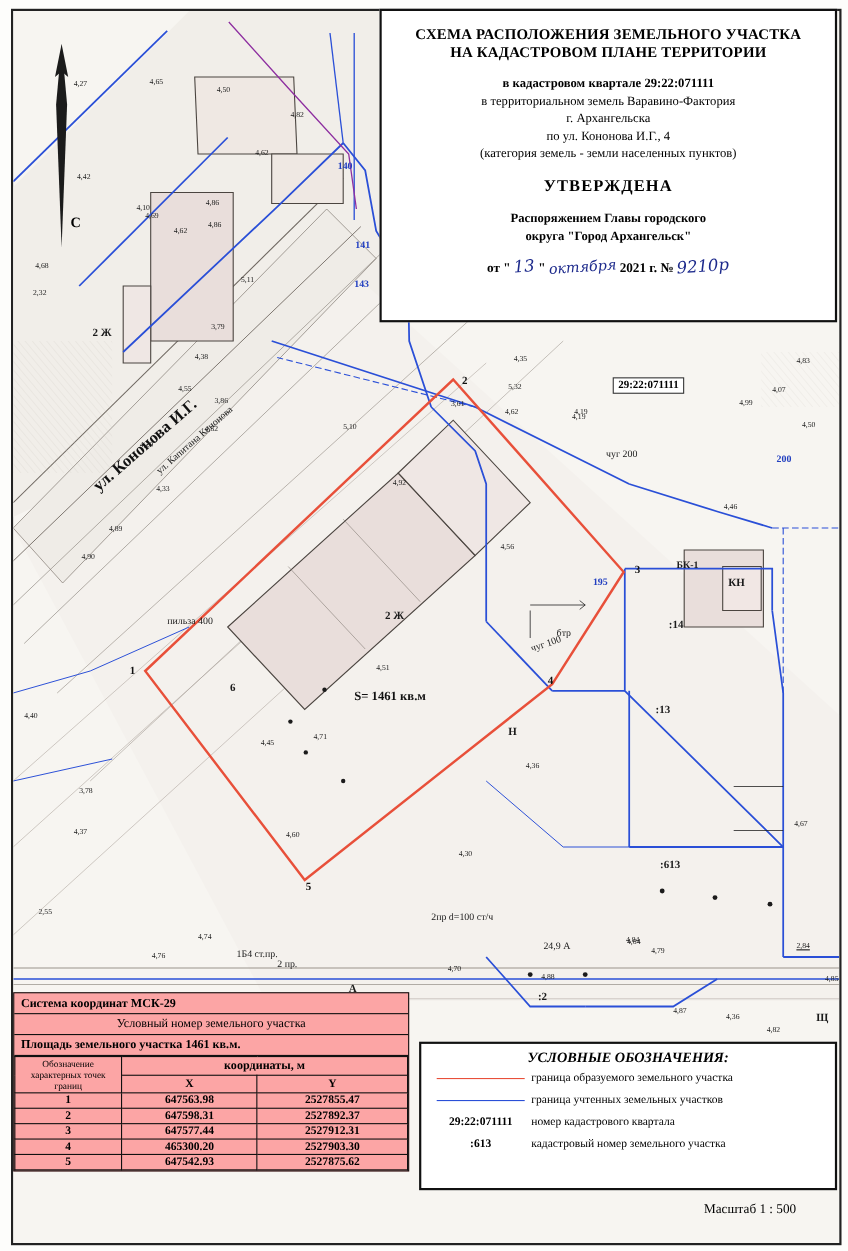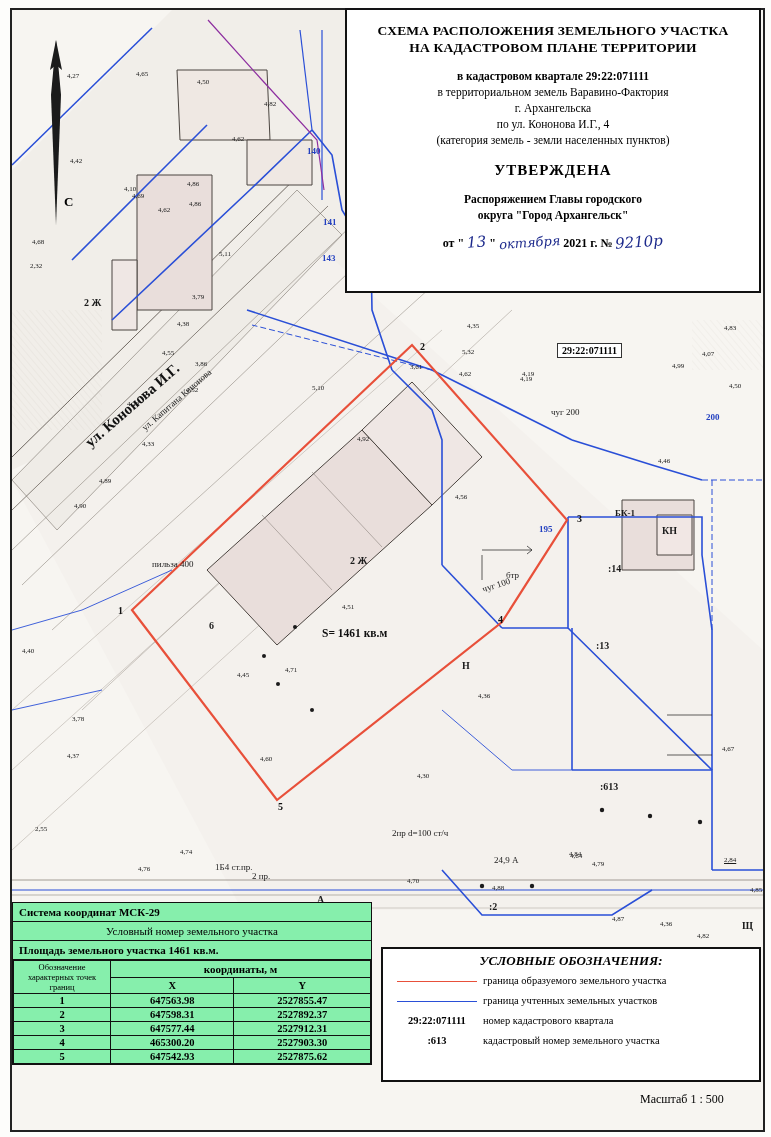--- a/index.html
+++ b/index.html
@@ -137,21 +137,21 @@
   }
   .legend-line.red { border-top-color: #e8503a; }
   .legend-line.blue { border-top-color: #2a4fd7; }
   .legend-text { flex: 1; }
   
   #coord-block {
     position: absolute;
     left: 12px;
     top: 902px;
     width: 360px;
-    background: #86efac;
+    background: #fca5a5;
     border: 1.5px solid #111;
     box-sizing: border-box;
     font-size: 10.5px;
   }
   #coord-block .hdr {
     border-bottom: 1.5px solid #111;
     padding: 3px 6px;
     font-weight: bold;
     font-size: 11px;
   }

